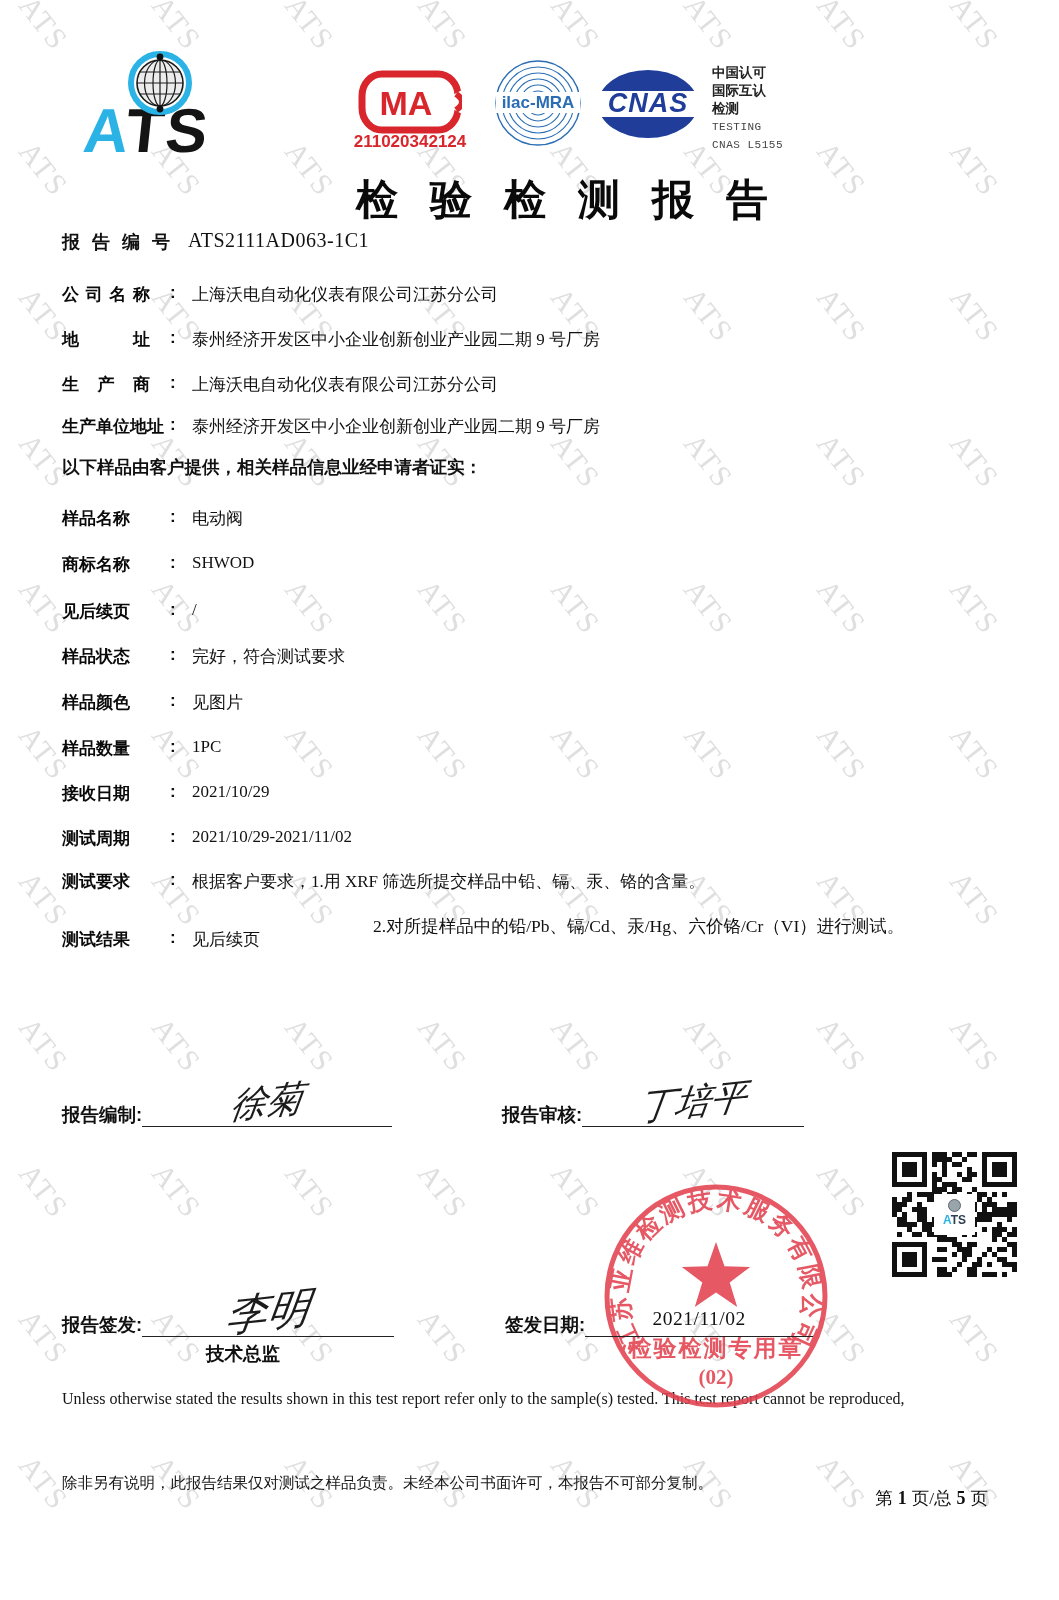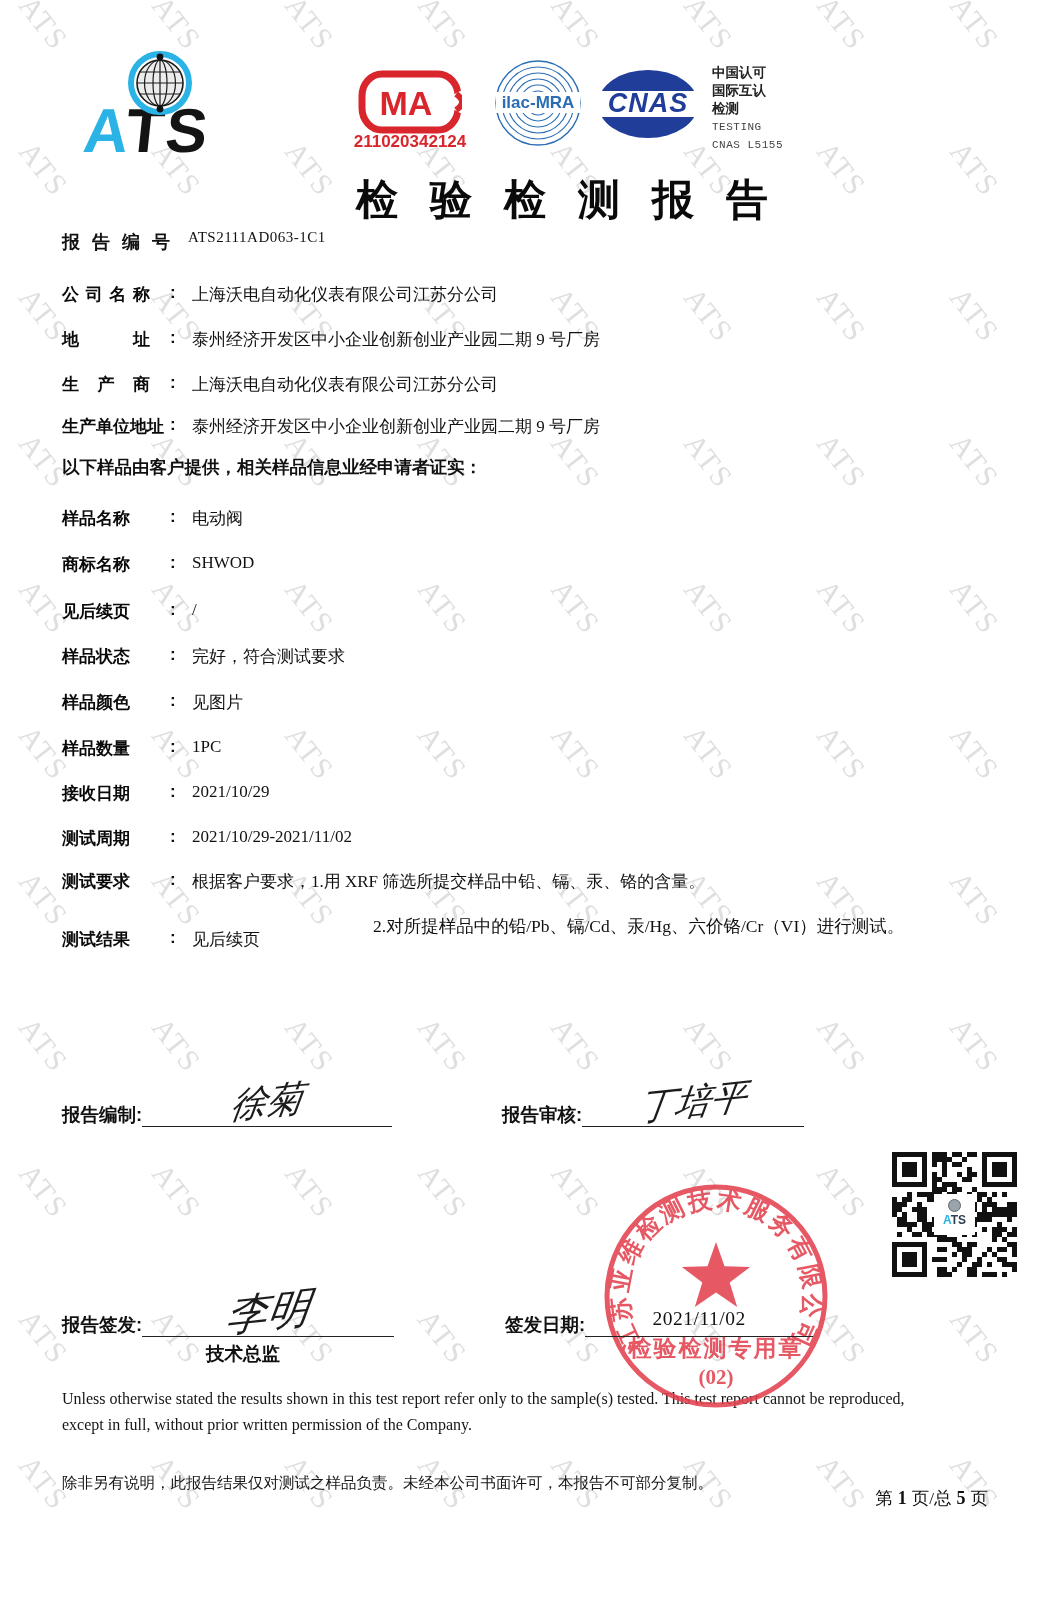--- a/index.html
+++ b/index.html
@@ -21,21 +21,21 @@
   .acc-block{position:absolute;left:712px;top:64px;line-height:18px;}
   .acc-zh{font-family:"Liberation Sans",sans-serif;font-weight:700;font-size:13.5px;color:#222;}
   .acc-en{font-family:"Liberation Mono",monospace;font-size:11px;color:#444;letter-spacing:0.5px;}
   
   .title{position:absolute;left:356px;top:172px;font-size:42px;font-weight:700;
          letter-spacing:32px;white-space:nowrap;color:#0a0a0a;}
   
   .repno-label{position:absolute;left:62px;top:230px;display:inline-block;width:108px;
                font-family:"Liberation Sans",sans-serif;font-weight:700;font-size:18px;
                text-align:justify;text-align-last:justify;}
-  .repno-value{position:absolute;left:188px;top:229px;font-size:15px;letter-spacing:0.5px;}
+  .repno-value{position:absolute;left:188px;top:229px;font-size:20px;letter-spacing:0.5px;}
   
   .row{position:absolute;left:62px;white-space:nowrap;}
   .lbl{display:inline-block;font-family:"Liberation Sans",sans-serif;font-weight:700;
        font-size:17px;color:#0a0a0a;}
   .j{width:88px;text-align:justify;text-align-last:justify;}
   .colon{position:absolute;left:108px;top:0;font-family:"Liberation Sans",sans-serif;font-weight:700;font-size:17px;}
   .val{position:absolute;left:130px;top:0;font-size:17px;}
   .decl{position:absolute;left:62px;top:455px;font-family:"Liberation Sans",sans-serif;
         font-weight:700;font-size:17.5px;}
   .req-line2{position:absolute;left:373px;top:914px;font-size:17.5px;}
@@ -519,21 +519,20 @@
     <div class="sigrow" style="left:62px;top:1288px">
       <span class="siglabel">报告签发:</span><span class="sigline" style="width:252px"><span class="hand" style="font-size:42px">李明</span></span>
     </div>
     <div class="sig-title">技术总监</div>
 
     <div class="sigrow z3" style="left:505px;top:1302px">
       <span class="siglabel">签发日期:</span><span class="sigline" style="width:228px;height:34px"><span class="dateval">2021/11/02</span></span>
     </div>
 
     <div class="ft-en" style="top:1390px">Unless otherwise stated the results shown in this test report refer only to the sample(s) tested. This test report cannot be reproduced,</div>
-    <div class="ft-en" style="top:1416px">except in full, without prior written permission of the Company.</div>
     <div class="ft-zh" style="top:1442px">除非另有说明，此报告结果仅对测试之样品负责。未经本公司书面许可，本报告不可部分复制。</div>
 
     <div class="pagenum">
       <span>第</span><b>1</b><span>页/总</span><b>5</b><span>页</span>
     </div>
 
   </div>
 </div>
 
 </body></html>

